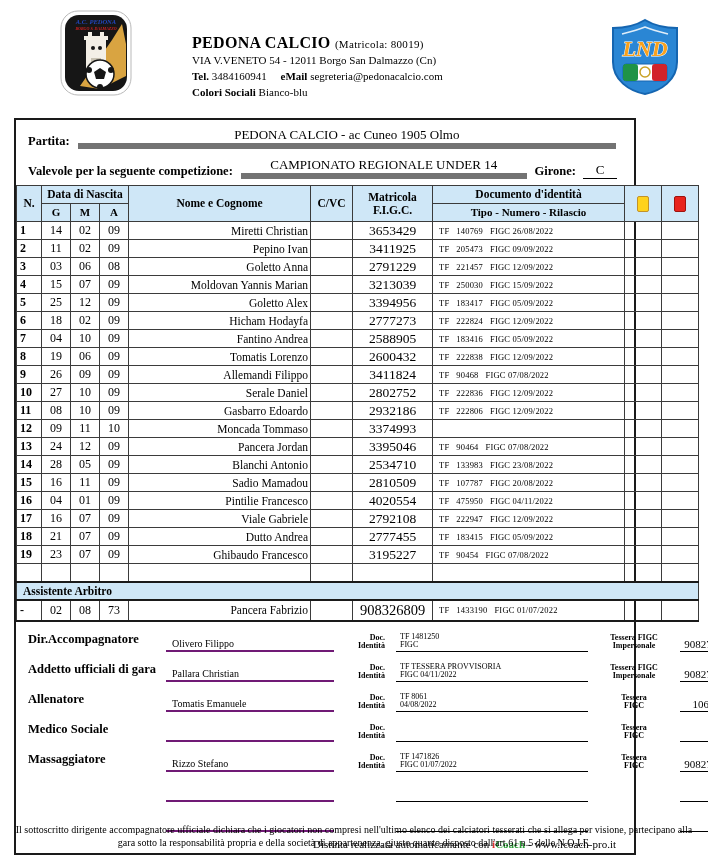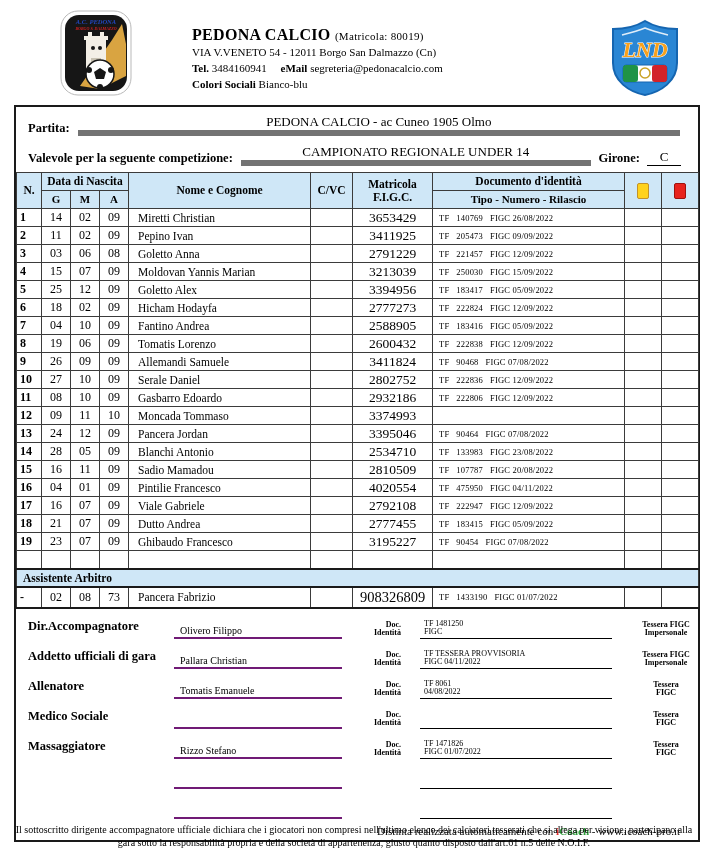--- a/index.html
+++ b/index.html
@@ -3,31 +3,31 @@
 <meta charset="utf-8">
 <style>
   * { box-sizing: border-box; }
   html,body { margin:0; padding:0; background:#fff; }
   body {
     width:708px; height:859px;
     font-family:"Liberation Serif", serif;
     color:#000; position:relative; overflow:hidden;
   }
   
-  .hdr { display:flex; align-items:center; padding:10px 12px 0 60px; height:100px; }
+  .hdr { display:flex; align-items:flex-end; padding:10px 12px 0 60px; height:100px; }
   .badge-wrap { flex:0 0 auto; }
   .hdr-info { margin-left:60px; padding-top:8px; flex:1 1 auto; }
   .hdr-title { font-size:16px; font-weight:bold; letter-spacing:.3px; }
   .hdr-title .note { font-size:11px; font-weight:normal; }
   .hdr-line { font-size:11px; line-height:16px; }
   .b { font-weight:bold; }
   .lnd-wrap { flex:0 0 auto; margin-right:14px; padding-top:10px; }
 
   
-  .box { position:absolute; left:14px; top:105px; width:686px; border:2px solid #1a1a1a; background:#fff; }
+  .box { position:absolute; left:14px; top:118px; width:622px; border:2px solid #1a1a1a; background:#fff; }
 
   
   .match { padding:7px 10px 2px 12px; }
   .mrow { display:flex; align-items:flex-end; font-size:12.5px; margin-bottom:8px; }
   .lbl { font-weight:bold; white-space:nowrap; }
   .fill { flex:1 1 auto; border-bottom:6px solid #737373; text-align:center; margin:0 8px; font-size:13px; white-space:nowrap; }
   .uline { border-bottom:1px solid #000; text-align:center; margin:0 7px; white-space:nowrap; }
   .w-date { width:98px; font-size:12.5px; }
   .w-time { width:52px; font-size:12.5px; }
   .w-venue { flex:1 1 auto; font-size:10.5px; padding-bottom:2px; }
@@ -38,34 +38,34 @@
   th, td { border:1px solid #3b3b3b; padding:0 2px; overflow:hidden; }
   thead th { background:#cfe7f7; font-size:11.5px; line-height:13px; padding:2px 1px; }
   .hdr-sub { font-size:11px; }
   .mat-h div { line-height:13px; }
   .card { display:inline-block; width:12px; height:16px; border-radius:2px; vertical-align:middle; }
   .card.yellow { background:#ffd21c; border:1px solid #c2922a; }
   .card.red { background:#e8231d; border:1px solid #9e120e; }
   .prow td { height:18px; }
   .n-cell { font-weight:bold; font-size:12px; padding-left:3px; }
   .d-cell { text-align:center; font-size:12px; }
-  .name-cell { font-size:11.5px; padding-left:9px; white-space:nowrap; }
+  .name-cell { font-size:11.5px; padding-left:9px; white-space:nowrap;text-align:right; }
   .cvc-cell {}
   .mat-cell { text-align:center; font-size:13.5px; }
   .doc-cell { font-size:8.5px; padding-left:6px; white-space:pre; letter-spacing:.2px; }
   .card-cell {}
   .band td { background:#cfe7f7; font-weight:bold; font-size:11.5px; padding:2px 0 2px 6px;
              border-top:2px solid #1a1a1a; border-bottom:2px solid #1a1a1a; }
   .arow td { height:21px; border-bottom:2px solid #1a1a1a; }
   .arow .mat-cell { font-size:14.5px; }
 
   
   .staff { padding:5px 12px 0 12px; }
   .srow { display:grid; grid-template-columns:130px 168px 46px 192px 76px 58px;
-          column-gap:16px; align-items:end; height:25px; margin-bottom:5px; }
+          column-gap:8px; align-items:end; height:25px; margin-bottom:5px; }
   .s-label { font-weight:bold; font-size:12.5px; align-self:center; white-space:nowrap; }
   .s-name { border-bottom:2px solid #701a75; font-size:10px; padding:0 0 1px 6px; white-space:nowrap; }
   .s-doclabel { font-weight:bold; font-size:8px; line-height:8.5px; text-align:right; padding:0 3px 1px 0; white-space:pre-line; }
   .s-docval { border-bottom:1px solid #000; font-size:8px; line-height:8.5px; white-space:pre-line; padding:0 0 1px 4px; min-height:10px; }
   .s-tesslabel { font-weight:bold; font-size:8px; line-height:8.5px; text-align:center; white-space:pre-line; padding-bottom:1px; }
   .s-tessval { border-bottom:1px solid #000; font-size:11px; text-align:center; padding-bottom:1px; min-height:12px; }
 
   
   .ftr { text-align:right; font-size:11px; padding:1px 6px 3px 0; white-space:pre; }
   .ftr .fbold { font-weight:normal; }
@@ -275,21 +275,21 @@
           <td class="mat-cell">2600432</td>
           <td class="doc-cell">TF   222838   FIGC 12/09/2022</td>
           <td class="card-cell"></td>
           <td class="card-cell"></td>
         </tr>
         <tr class="prow">
           <td class="n-cell">9</td>
           <td class="d-cell">26</td>
           <td class="d-cell">09</td>
           <td class="d-cell">09</td>
-          <td class="name-cell">Allemandi Samuele</td>
+          <td class="name-cell">Allemandi Filippo</td>
           <td class="cvc-cell"></td>
           <td class="mat-cell">3411824</td>
           <td class="doc-cell">TF   90468   FIGC 07/08/2022</td>
           <td class="card-cell"></td>
           <td class="card-cell"></td>
         </tr>
         <tr class="prow">
           <td class="n-cell">10</td>
           <td class="d-cell">27</td>
           <td class="d-cell">10</td>

